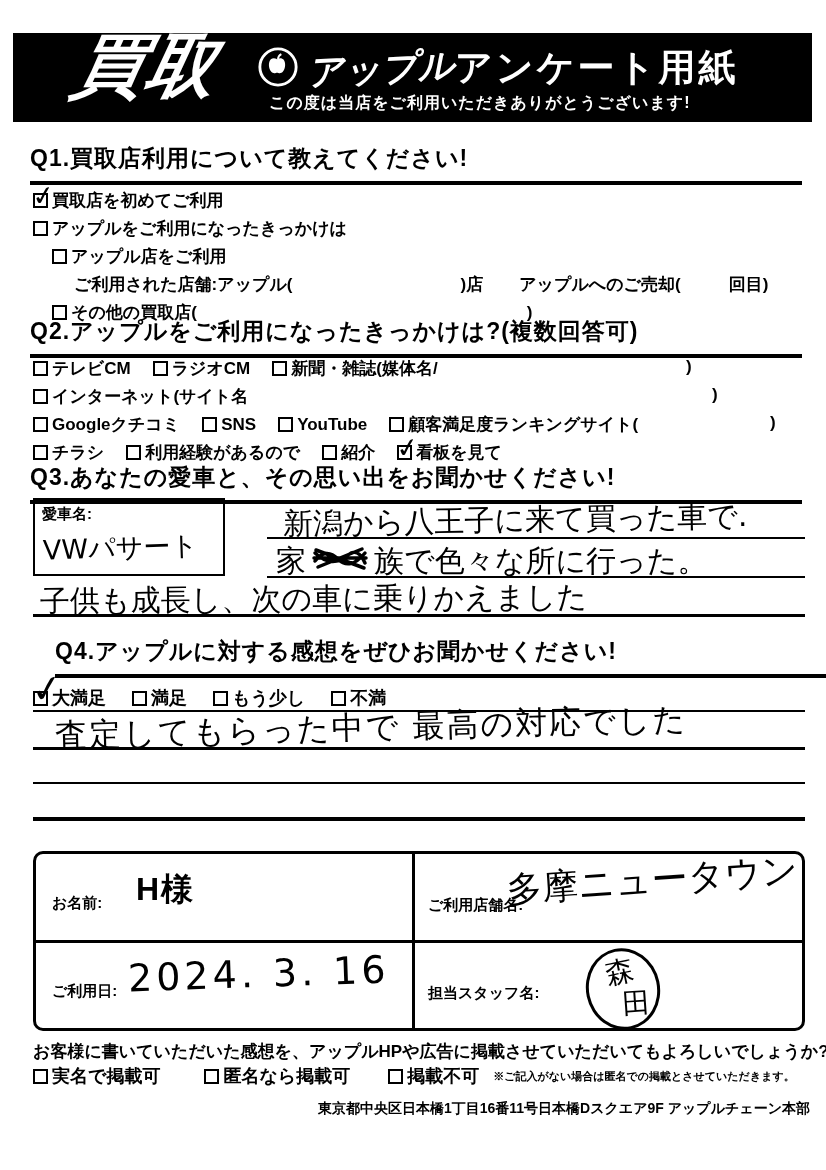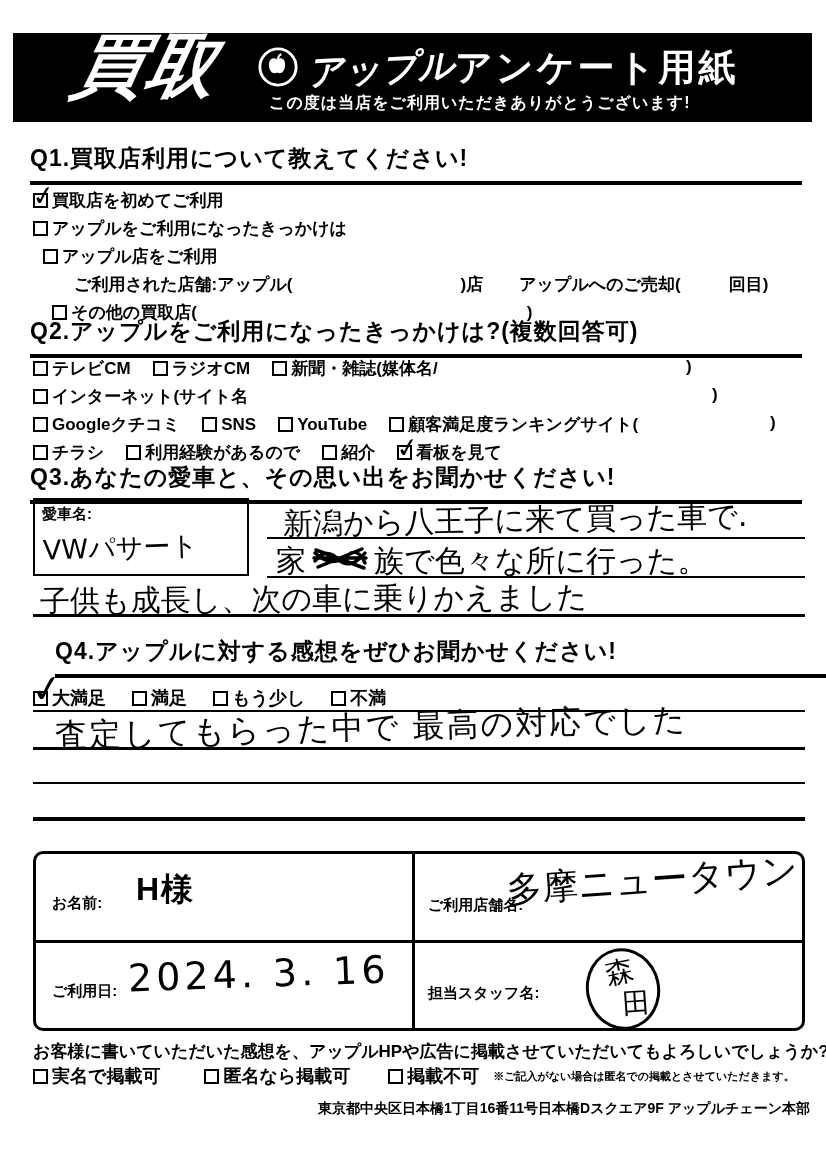--- a/index.html
+++ b/index.html
@@ -36,21 +36,21 @@
 
   
   .hand { font-family:"DejaVu Sans", sans-serif; font-weight:400; white-space:nowrap; }
 
   
   .rule { position:absolute; height:0; border-bottom:2px solid #000; }
   .rule.thick { border-bottom-width:4px; }
   .rule.mid { border-bottom-width:3px; }
 
   
-  .carbox { position:absolute; left:33px; top:498px; width:216px; height:78px; border:2px solid #000; }
+  .carbox { position:absolute; left:33px; top:498px; width:192px; height:78px; border:2px solid #000; }
   .carbox .lab { position:absolute; left:7px; top:5px; font-size:15px; font-weight:800; }
   .carbox .val { position:absolute; left:8px; top:30px; font-size:27px; transform:rotate(-2deg); }
 
   
   .infotable { position:absolute; left:33px; top:851px; width:772px; height:180px; border:3px solid #000; border-radius:10px; }
   .vdiv { position:absolute; left:376px; top:0; width:3px; height:100%; background:#000; }
   .hdiv { position:absolute; left:0; top:86px; width:100%; height:3px; background:#000; }
   .cell-label { position:absolute; font-size:15px; font-weight:800; white-space:nowrap; }
   .name-value { position:absolute; left:100px; top:14px; font-size:32px; font-weight:800; letter-spacing:2px; }
   .store-value { position:absolute; left:470px; top:2px; font-size:36px; transform:rotate(-4deg); }
@@ -94,21 +94,21 @@
         </span>
       <span>買取店を初めてご利用</span>
     </span>
   </div>
   <div class="line" style="left:33px; top:217px;">
     <span class="cb">
       <span class="cbbox"></span>
       <span>アップルをご利用になったきっかけは</span>
     </span>
   </div>
-  <div class="line" style="left:43px; top:245px;">
+  <div class="line" style="left:52px; top:245px;">
     <span class="cb">
       <span class="cbbox"></span>
       <span>アップル店をご利用</span>
     </span>
   </div>
   <div class="line" style="left:74px; top:273px;">
     <span>ご利用された店舗:アップル(</span>
     <span class="blank" style="width:168px;"></span>
     <span>)店</span>
     <span class="blank" style="width:36px;"></span>

